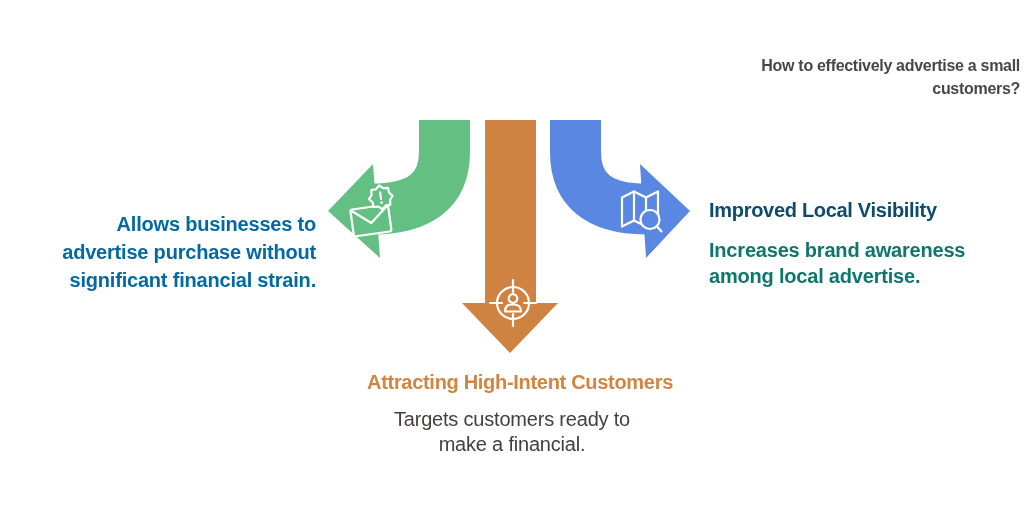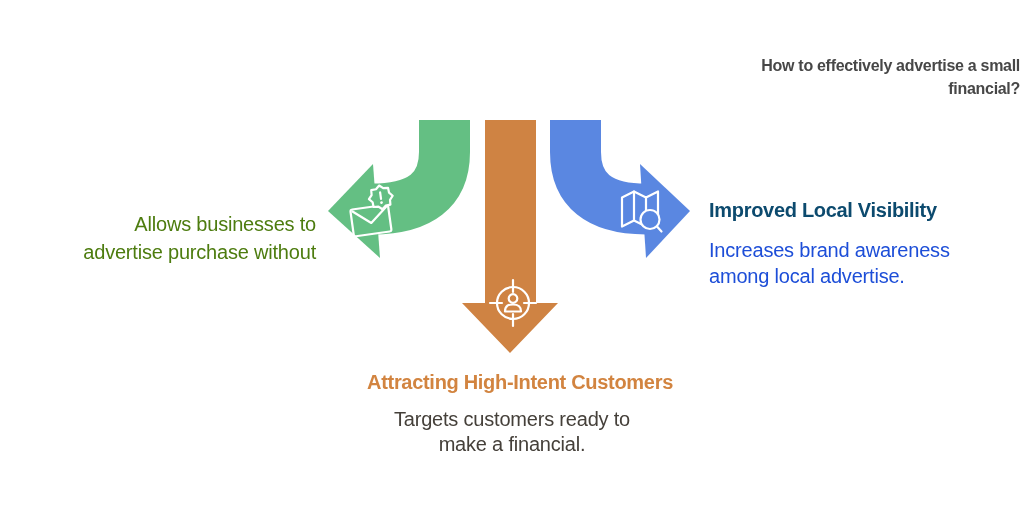--- a/index.html
+++ b/index.html
@@ -73,33 +73,34 @@
       <path class="icon-line" d="M -18 -11.5 L -6 -17.5 L 6 -11.5 L 18 -17.5 L 18 11.5 L 6 17.5 L -6 11.5 L -18 17.5 Z"></path>
       <line class="icon-line" x1="-6" y1="-17.5" x2="-6" y2="11.5"></line>
       <line class="icon-line" x1="6" y1="-11.5" x2="6" y2="17.5"></line>
       <circle class="icon-seal" cx="10" cy="10.5" r="9.5" fill="#5A87E1"></circle>
       <line class="icon-line" x1="16.8" y1="17.3" x2="21.5" y2="22.5"></line>
     </g>
   </svg>
 
   <div class="page-title" style="color: rgb(71, 71, 71);">
     <div>How to effectively advertise a small</div>
-    <div>financial?</div>
+    <div>customers?</div>
   </div>
 
   <div class="left-block">
-    <div class="branch-body" style="color: #4d7c0f;">
+    <div class="branch-body" style="color: #0369a1; font-weight: bold;">
       <div>Allows businesses to</div>
       <div>advertise purchase without</div>
+      <div>significant financial strain.</div>
     </div>
   </div>
 
   <div class="right-block">
     <div class="branch-heading" style="color: #0c4a6e;">Improved Local Visibility</div>
-    <div class="branch-body" style="color: #1d4ed8;">
+    <div class="branch-body" style="color: #0f766e; font-weight: bold;">
       <div>Increases brand awareness</div>
       <div>among local advertise.</div>
     </div>
   </div>
 
   <div class="bottom-block">
     <div class="branch-heading" style="color: rgb(210, 132, 64); padding-left: 16px;">Attracting High-Intent Customers</div>
     <div class="branch-body" style="color: rgb(69, 64, 58);">
       <div>Targets customers ready to</div>
       <div>make a financial.</div>

